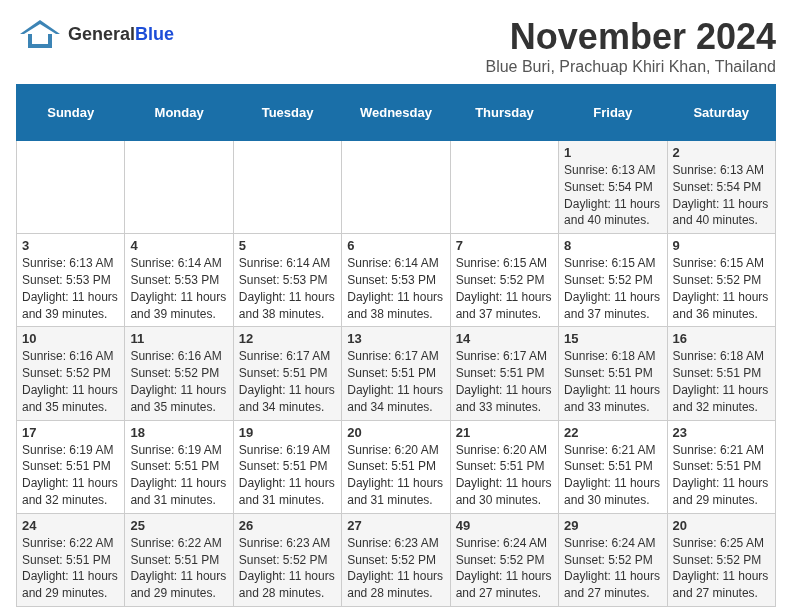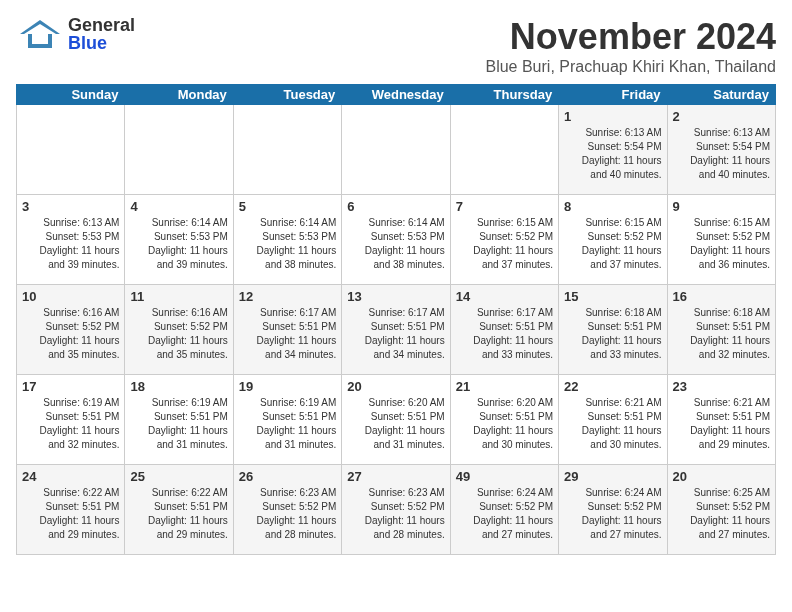--- a/index.html
+++ b/index.html
@@ -30,22 +30,22 @@
       color: #555;
     }
     .calendar {
       width: 100%;
       border-collapse: collapse;
       table-layout: fixed;
     }
     .calendar th {
       background: #1a6fa8;
       color: #fff;
-      text-align: right;
-      padding: 2px 6px;
+      text-align: center;
+      padding: 20px 6px;
       font-size: 13px;
       border: 1px solid #1a6fa8;
     }
     .calendar td {
       border: 1px solid #ccc;
       vertical-align: top;
       padding: 4px 5px;
       height: 90px;
       font-size: 10.5px;
       color: #333;
@@ -57,40 +57,39 @@
     .calendar tr:nth-child(even) td {
       background: #fff;
     }
     .day-num {
       font-size: 13px;
       font-weight: bold;
       display: block;
       margin-bottom: 2px;
     }
     .day-info {
-      font-size: 10px;
+      font-size: 12px;
       line-height: 1.4;
       color: #333;
-      text-align: right;
     }
     .empty {
       background: #fff !important;
     }
     .logo-wrap {
       display: flex;
       align-items: center;
       gap: 4px;
     }
     .logo-svg {
       width: 48px;
       height: 36px;
     }
     .logo-label {
       display: flex;
-      flex-direction: column;
+      flex-direction: row;
       line-height: 1;
     }
     .logo-label .gen {
       font-size: 18px;
       font-weight: bold;
       color: #333;
     }
     .logo-label .bl {
       font-size: 18px;
       font-weight: bold;

